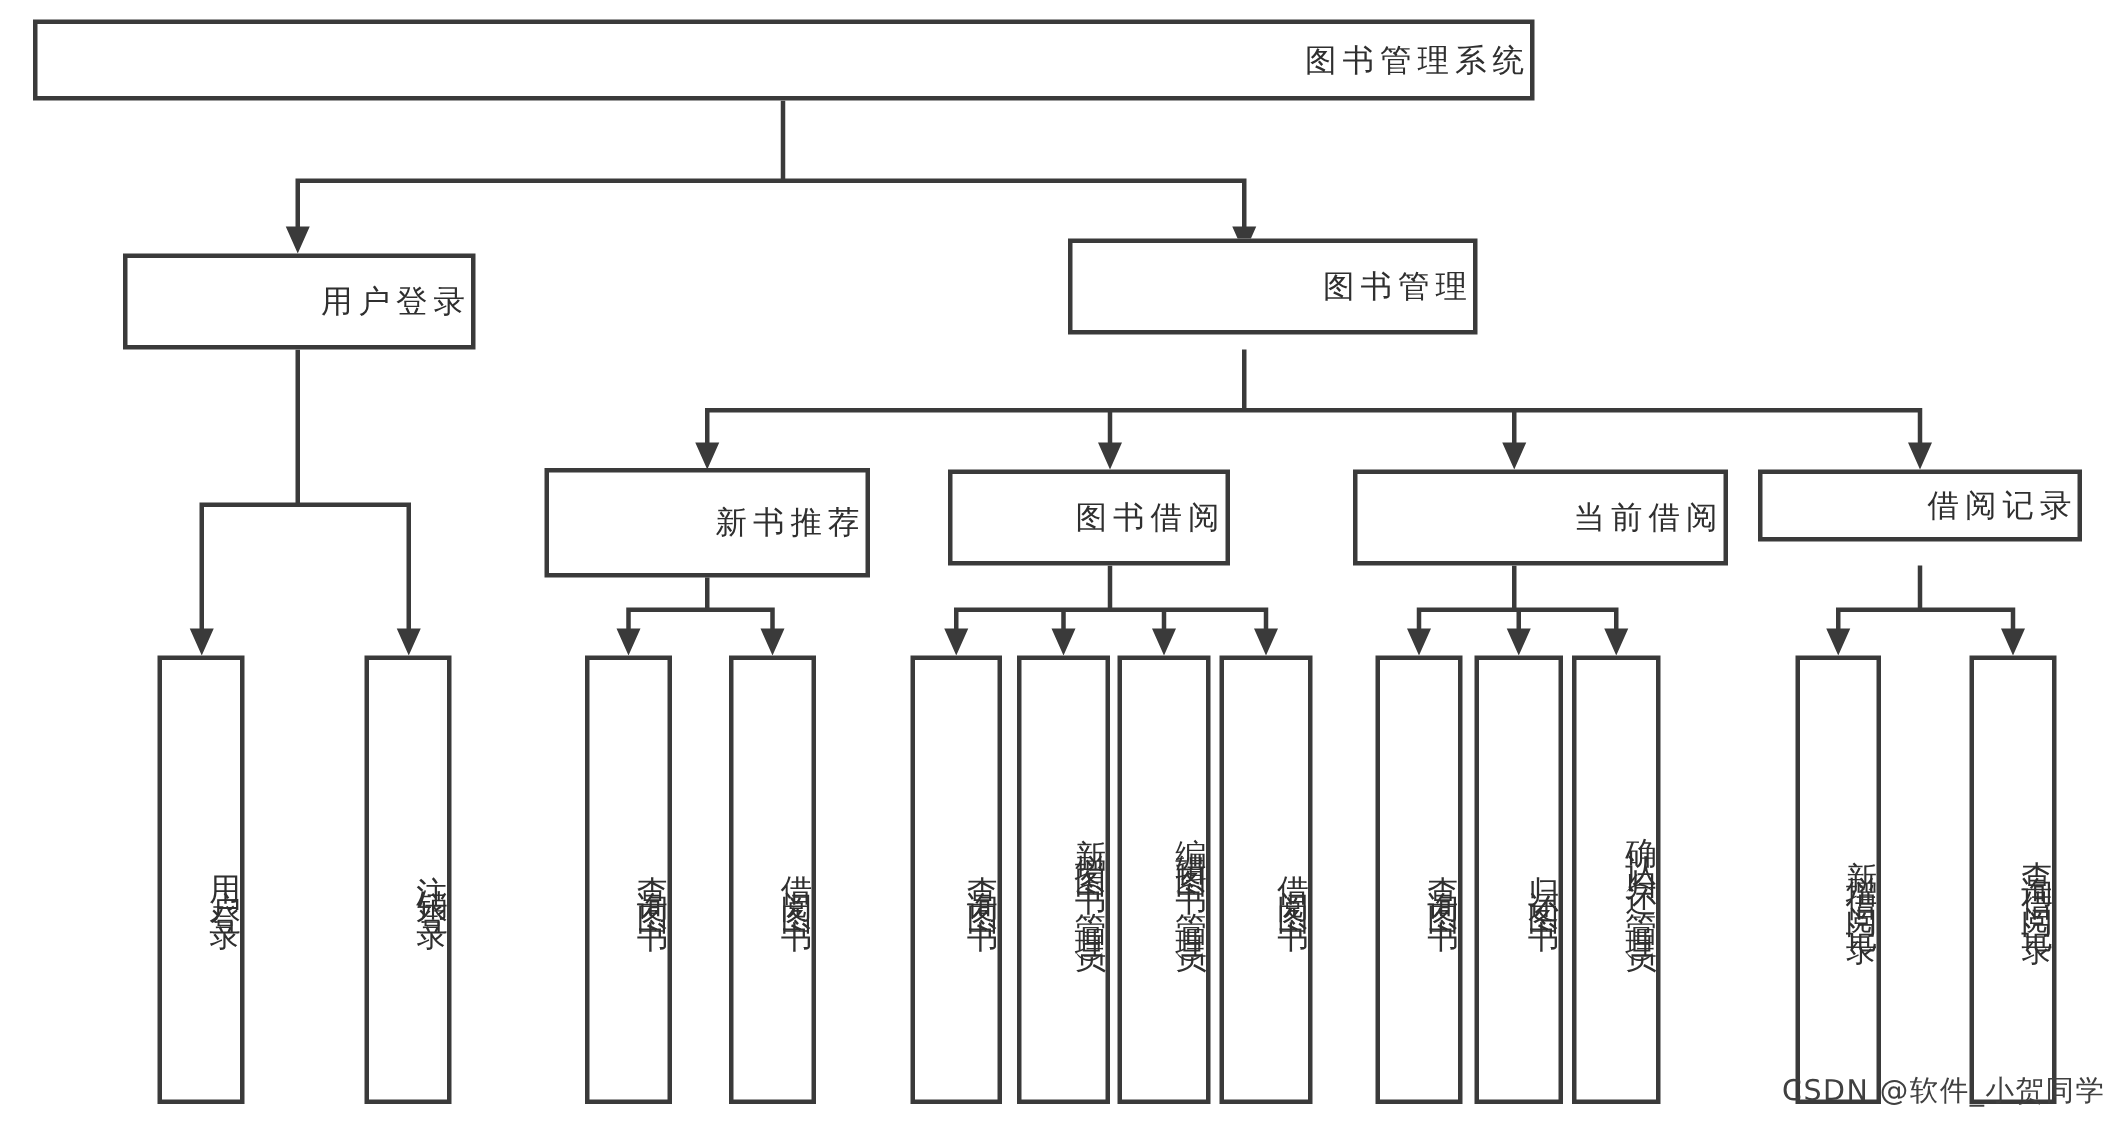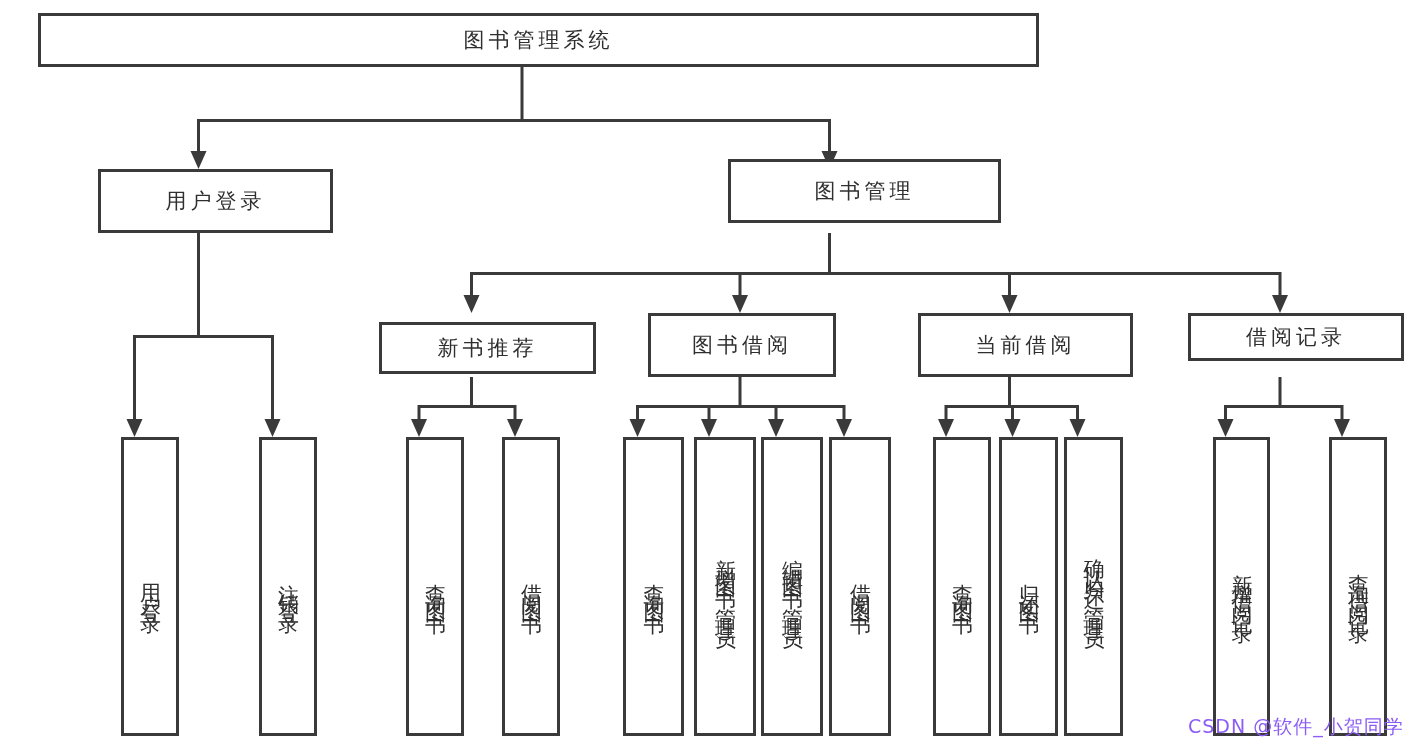--- a/index.html
+++ b/index.html
@@ -9,36 +9,36 @@
     background:#ffffff;
     font-family:"DejaVu Sans",sans-serif;
     overflow:hidden;
   }
   .wires{position:absolute;left:0;top:0;width:1405px;height:747px;}
   .node{
     position:absolute;
     box-sizing:border-box;
     border:3px solid #3a3a3a;
     background:#ffffff;
-    display:flex;align-items:center;justify-content:center;margin-left:16px;
+    display:flex;align-items:center;justify-content:flex-end;
   }
   .hl{
     font-size:21px;color:#2f2f2f;letter-spacing:4px;
     white-space:nowrap;line-height:1;
   }
   .vt{
     writing-mode:vertical-rl;
     text-orientation:mixed;
     font-size:21px;color:#2f2f2f;
     letter-spacing:10px;line-height:1;
     white-space:nowrap;
   }
   .watermark{
     position:absolute;left:1188px;top:714px;
-    font-size:19px;color:#8b5cf6;letter-spacing:1px;
+    font-size:19px;color:#404040;letter-spacing:1px;
     white-space:nowrap;z-index:5;
   }
 </style>
 </head>
 <body>
 
 <div class="canvas">
 
   <svg class="wires" viewBox="0 0 1405 747" xmlns="http://www.w3.org/2000/svg" aria-hidden="true">
     <path d="M522 67 V120.5 M198.5 120.5 H829.5 M198.5 119 V152 M829.5 119 V152
@@ -64,27 +64,27 @@
     <span class="hl">图书管理系统</span>
   </div>
 
   <div class="node" style="left:82px;top:169px;width:235px;height:64px">
     <span class="hl">用户登录</span>
   </div>
   <div class="node" style="left:712px;top:159px;width:273px;height:64px">
     <span class="hl">图书管理</span>
   </div>
 
-  <div class="node" style="left:363px;top:322px;width:217px;height:52px">
+  <div class="node" style="left:363px;top:312px;width:217px;height:73px">
     <span class="hl">新书推荐</span>
   </div>
   <div class="node" style="left:632px;top:313px;width:188px;height:64px">
     <span class="hl">图书借阅</span>
   </div>
-  <div class="node" style="left:902px;top:313px;width:215px;height:64px">
+  <div class="node" style="left:902px;top:313px;width:250px;height:64px">
     <span class="hl">当前借阅</span>
   </div>
   <div class="node" style="left:1172px;top:313px;width:216px;height:48px">
     <span class="hl">借阅记录</span>
   </div>
 
   <div class="node" style="left:105px;top:437px;width:58px;height:299px">
     <span class="vt">用户登录</span>
   </div>
   <div class="node" style="left:243px;top:437px;width:58px;height:299px">

